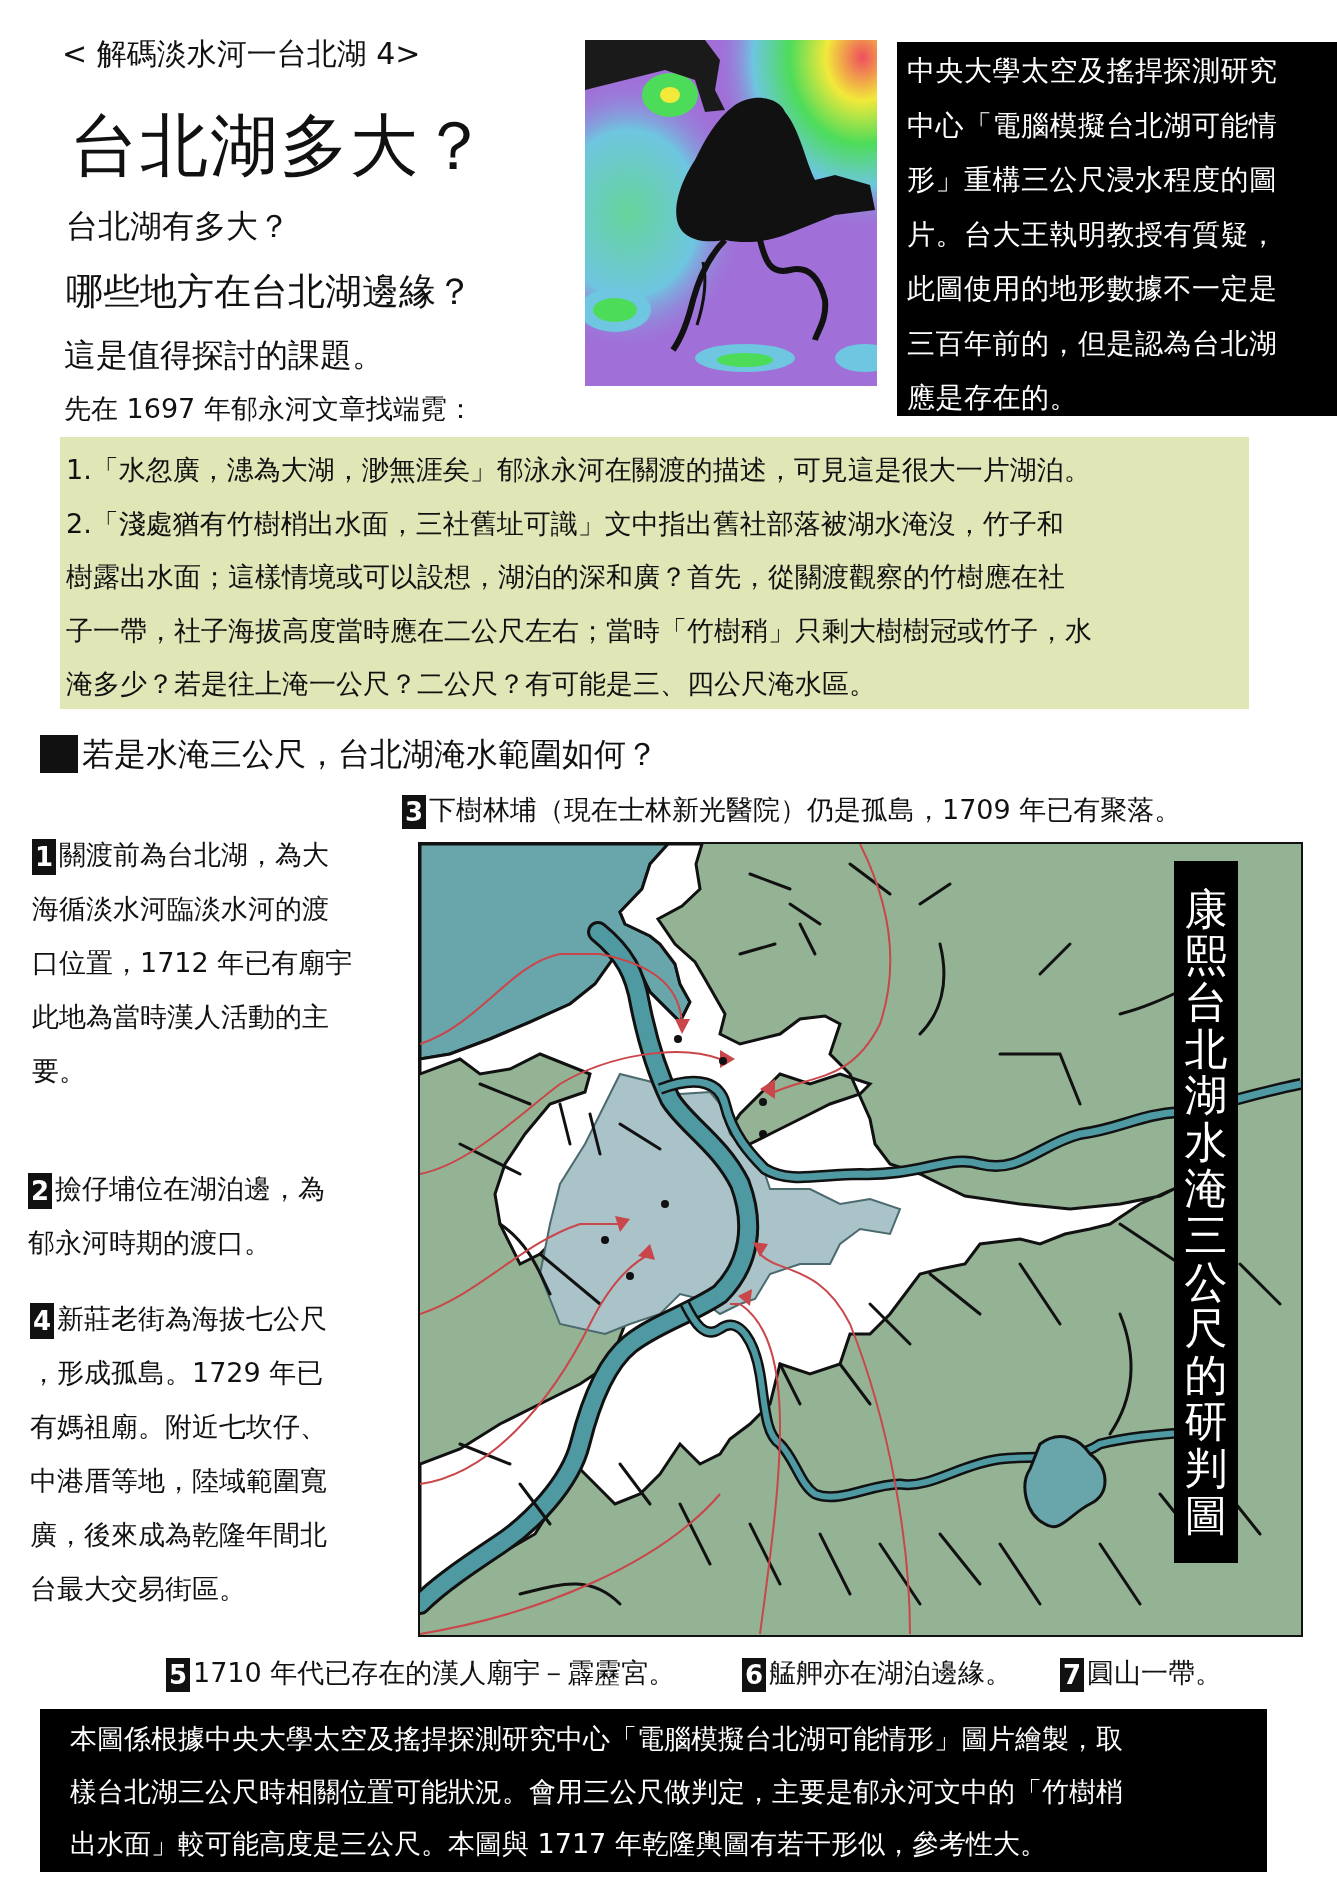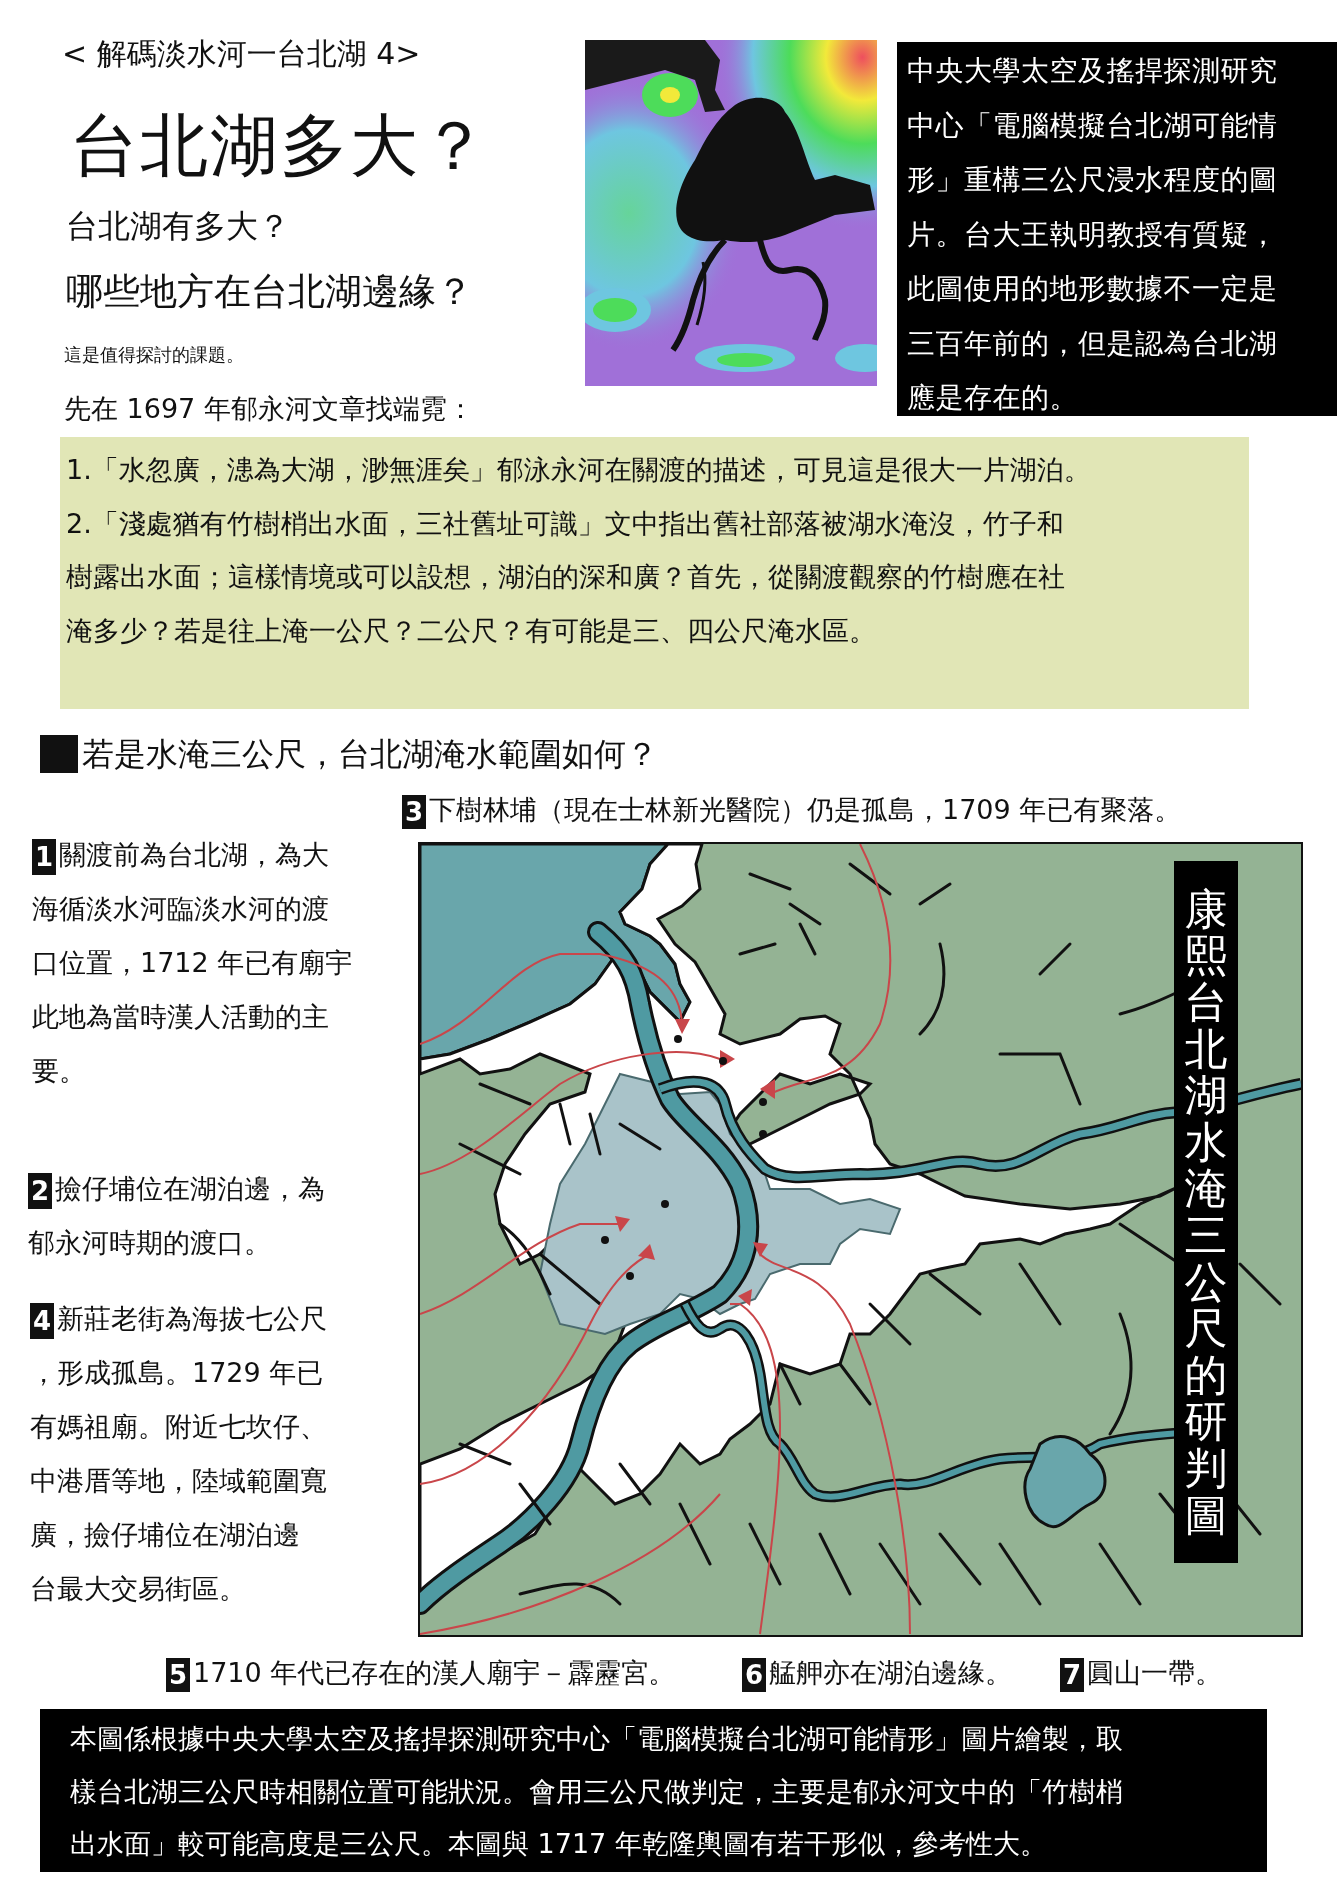--- a/index.html
+++ b/index.html
@@ -5,21 +5,21 @@
   html, body { margin: 0; padding: 0; background: #ffffff; }
   body {
     width: 1337px; height: 1890px; position: relative; overflow: hidden;
     font-family: "DejaVu Sans", "Liberation Sans", sans-serif; color: #111;
   }
   .abs { position: absolute; }
   .series-title { left: 62px; top: 34px; font-size: 30px; line-height: 40px; white-space: nowrap; }
   .main-title { left: 70px; top: 104px; font-size: 68px; line-height: 84px; white-space: nowrap; letter-spacing: 2px; }
   .q1 { left: 66px; top: 204px; font-size: 32px; line-height: 44px; white-space: nowrap; }
   .q2 { left: 66px; top: 270px; font-size: 37px; line-height: 44px; white-space: nowrap; }
-  .intro1 { left: 64px; top: 336px; font-size: 18px; line-height: 38px; white-space: nowrap; }
+  .intro1 { left: 64px; top: 336px; font-size: 32px; line-height: 38px; white-space: nowrap; }
   .intro2 { left: 64px; top: 390px; font-size: 27px; line-height: 38px; white-space: nowrap; }
 
   .elev-img { left: 585px; top: 40px; width: 292px; height: 346px; overflow: hidden; background: #a070d8; }
   .elev-img svg { display: block; }
 
   .sidebox { left: 897px; top: 42px; width: 458px; height: 374px; background: #000; color: #fff;
     box-sizing: border-box; padding: 2px 10px 0 10px; }
   .sidebox .ln { font-size: 28px; line-height: 54.5px; white-space: nowrap; letter-spacing: 0.5px; }
 
   .quote-box { left: 60px; top: 437px; width: 1189px; height: 272px; background: #e1e6b6;
@@ -107,20 +107,21 @@
   <div class="ln">片。台大王執明教授有質疑，</div>
   <div class="ln">此圖使用的地形數據不一定是</div>
   <div class="ln">三百年前的，但是認為台北湖</div>
   <div class="ln">應是存在的。</div>
 </div>
 
 <div class="abs quote-box">
   <div class="ln">1.「水忽廣，漶為大湖，渺無涯矣」郁泳永河在關渡的描述，可見這是很大一片湖泊。</div>
   <div class="ln">2.「淺處猶有竹樹梢出水面，三社舊址可識」文中指出舊社部落被湖水淹沒，竹子和</div>
   <div class="ln">樹露出水面；這樣情境或可以設想，湖泊的深和廣？首先，從關渡觀察的竹樹應在社</div>
+  <div class="ln">子一帶，社子海拔高度當時應在二公尺左右；當時「竹樹稍」只剩大樹樹冠或竹子，水</div>
   <div class="ln">淹多少？若是往上淹一公尺？二公尺？有可能是三、四公尺淹水區。</div>
 </div>
 
 <div class="abs section-h">
   <span class="sq"></span>
   <span>若是水淹三公尺，台北湖淹水範圍如何？</span>
 </div>
 
 <div class="abs note3">
   <span class="badge">3</span><span>下樹林埔（現在士林新光醫院）仍是孤島，1709 年已有聚落。</span>
@@ -137,21 +138,21 @@
 <div class="abs note note2">
   <div><span class="badge">2</span><span>撿仔埔位在湖泊邊，為</span></div>
   <div>郁永河時期的渡口。</div>
 </div>
 
 <div class="abs note note4">
   <div><span class="badge">4</span><span>新莊老街為海拔七公尺</span></div>
   <div>，形成孤島。1729 年已</div>
   <div>有媽祖廟。附近七坎仔、</div>
   <div>中港厝等地，陸域範圍寬</div>
-  <div>廣，撿仔埔位在湖泊邊</div>
+  <div>廣，後來成為乾隆年間北</div>
   <div>台最大交易街區。</div>
 </div>
 
 <div class="abs map-box">
   <svg width="881" height="791" viewBox="0 0 881 791">
 
     <rect width="881" height="791" fill="#94b394"></rect>
 
     <path d="M0,0 L248,0 L230,20 L222,45 L200,68 L205,80 L230,92 L240,100 L255,120 L260,140 L270,158 L260,178 L230,148 L215,118 L200,124 L195,112 L175,140 L150,160 L110,178 L70,195 L30,210 L0,215 Z" fill="#69a6ab" stroke="#111" stroke-width="3"></path>
 

